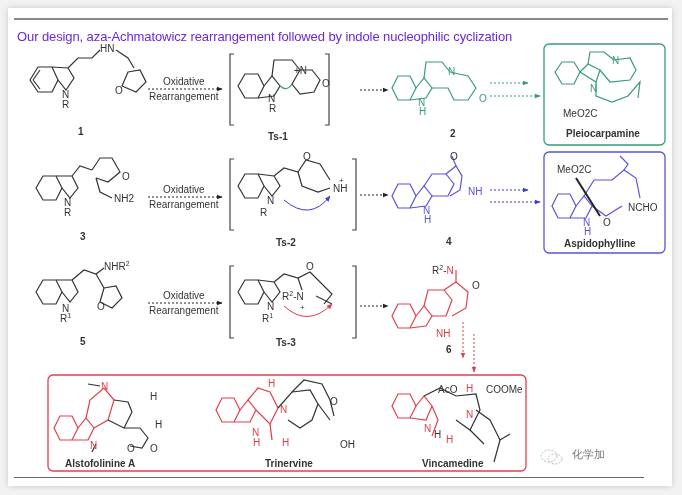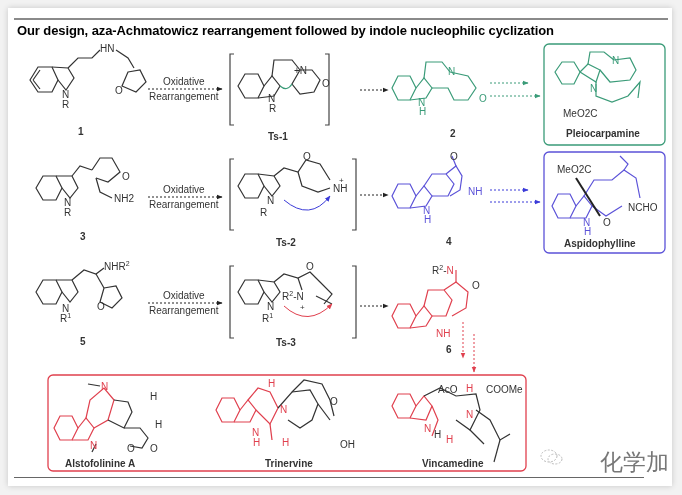--- a/index.html
+++ b/index.html
@@ -1,23 +1,23 @@
 <!DOCTYPE html>
 <html><head>
 <meta charset="utf-8">
 <style>
   html,body{margin:0;padding:0;}
   body{width:682px;height:495px;background:#f2f2f2;position:relative;overflow:hidden;font-family:"Liberation Sans",sans-serif;}
   .card{position:absolute;left:8px;top:8px;width:664px;height:478px;background:#fff;box-shadow:0 0 6px rgba(0,0,0,0.18);}
   .rule-top{position:absolute;left:14px;top:18px;width:654px;height:2px;background:#8a8a8a;}
   .rule-bottom{position:absolute;left:14px;top:477px;width:630px;height:1px;background:#666;}
-  .title{position:absolute;left:17px;top:23px;font-size:13px;font-weight:bold;color:#000000;white-space:nowrap;letter-spacing:-0.1px;}
+  .title{position:absolute;left:17px;top:29px;font-size:13px;font-weight:normal;color:#6d28d9;white-space:nowrap;letter-spacing:-0.1px;}
   svg.scheme{position:absolute;left:0;top:0;}
   .lbl{font-family:"Liberation Sans",sans-serif;}
-  .watermark{position:absolute;left:600px;top:447px;font-size:23px;color:#777;white-space:nowrap;font-family:"DejaVu Sans",sans-serif;}
+  .watermark{position:absolute;left:572px;top:447px;font-size:11px;color:#777;white-space:nowrap;font-family:"DejaVu Sans",sans-serif;}
   .wm-icon{position:absolute;left:540px;top:448px;width:24px;height:18px;}
 </style>
 </head>
 <body>
 
 <div class="card"></div>
 <div class="rule-top"></div>
 <div class="title">Our design, aza-Achmatowicz rearrangement followed by indole nucleophilic cyclization</div>
 
 <svg class="scheme" width="682" height="495" viewBox="0 0 682 495">

